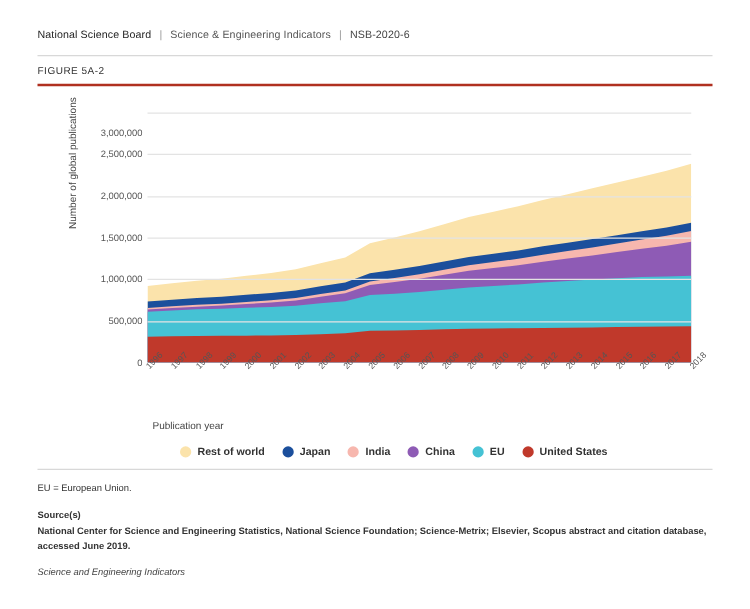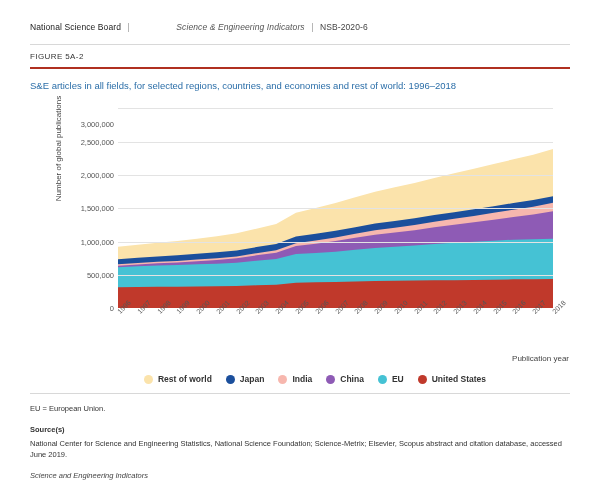--- a/index.html
+++ b/index.html
@@ -26,23 +26,21 @@
     color: #444;
     letter-spacing: 0.1px;
     margin-bottom: 12px;
     white-space: nowrap;
   }
   .breadcrumb .bc-strong {
     font-weight: normal;
     color: #222;
   }
   .breadcrumb .bc-italic {
-    font-style: italic;
     color: #555;
-    margin-left: 40px;
   }
   .breadcrumb .bc-sep {
     color: #999;
     padding: 0 4px;
   }
   .rule-top {
     border-top: 1px solid #d8d8d8;
     margin-bottom: 7px;
   }
   .figure-label {
@@ -121,24 +119,24 @@
     position: absolute;
     top: 0;
     font-size: 7px;
     color: #555;
     transform: rotate(-45deg);
     transform-origin: left top;
     white-space: nowrap;
   }
   .xlabel {
     position: absolute;
-    left: 104px;
+    left: 92px;
     top: 256px;
     width: 435px;
-    text-align: right;
+    text-align: left;
     font-size: 8px;
     color: #444;
   }
   svg.area-svg {
     display: block;
   }
 
   
   .legend {
     display: flex;
@@ -176,20 +174,21 @@
   }
   .notes .note-line {
     margin-bottom: 9px;
   }
   .notes .src-head {
     font-weight: bold;
     margin-bottom: 2px;
   }
   .notes .src-body {
     margin-bottom: 9px;
+    font-weight: bold;
   }
   .notes .footer-italic {
     font-style: italic;
     color: #444;
   }
 </style>
 </head>
 <body>
 
 <div class="page">
@@ -200,21 +199,20 @@
     <span class="bc-italic">Science &amp; Engineering Indicators</span>
     <span class="bc-sep">|</span>
     <span>NSB-2020-6</span>
   </div>
 
   <div class="rule-top"></div>
 
   <div class="figure-label">FIGURE 5A-2</div>
   <div class="rule-red"></div>
 
-  <div class="figure-title">S&amp;E articles in all fields, for selected regions, countries, and economies and rest of world: 1996–2018</div>
 
   <div class="chart-wrap">
 
     <div class="ylabel">Number of global publications</div>
 
     <div class="ytick-col" id="yticks">
         <div class="ytick" style="top: 200px;">0</div>
         <div class="ytick" style="top: 166.667px; margin-left: 47px;">500,000</div>
         <div class="ytick" style="top: 133.333px; margin-left: 40px;">1,000,000</div>
         <div class="ytick" style="top: 100px;">1,500,000</div>

